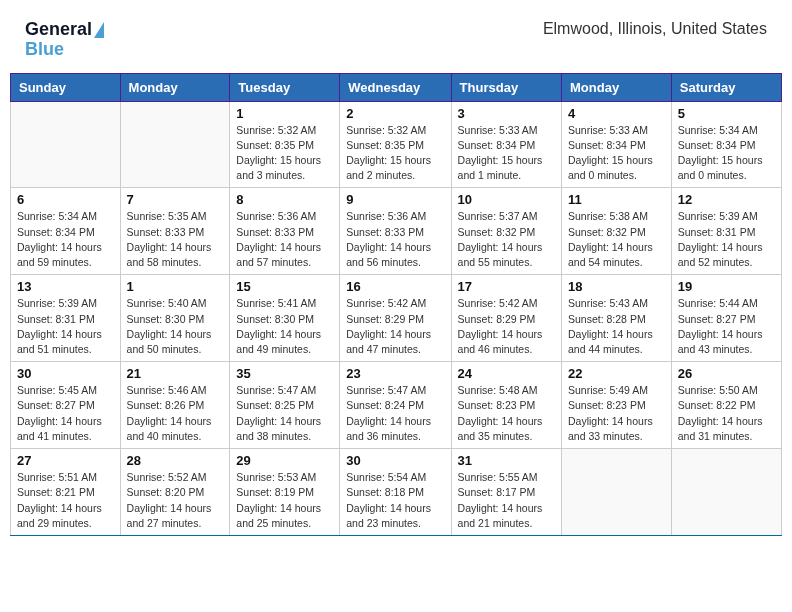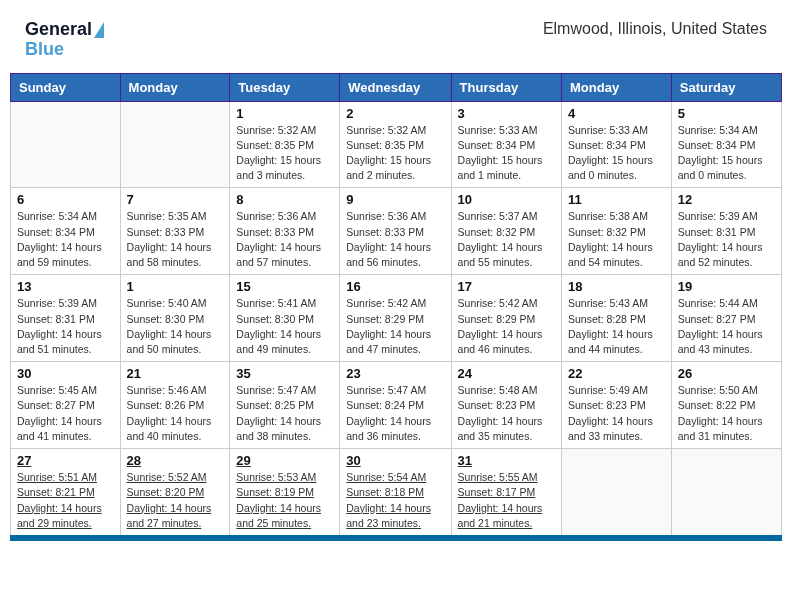--- a/index.html
+++ b/index.html
@@ -85,22 +85,21 @@
       font-weight: bold;
       color: #111;
       margin-bottom: 2px;
     }
     .day-info {
       font-size: 10.5px;
       color: #333;
       line-height: 1.45;
     }
     .last-row td {
-      border-bottom: 6px solid #0369a1;
-      text-decoration: underline;
+      border-bottom: 1px solid #0369a1;
     }
   </style>
 </head>
 <body>
 
 <div class="header">
   <div class="logo">
     <div class="logo-line">
       <span class="logo-text">General</span>
       <span class="logo-triangle"></span>

